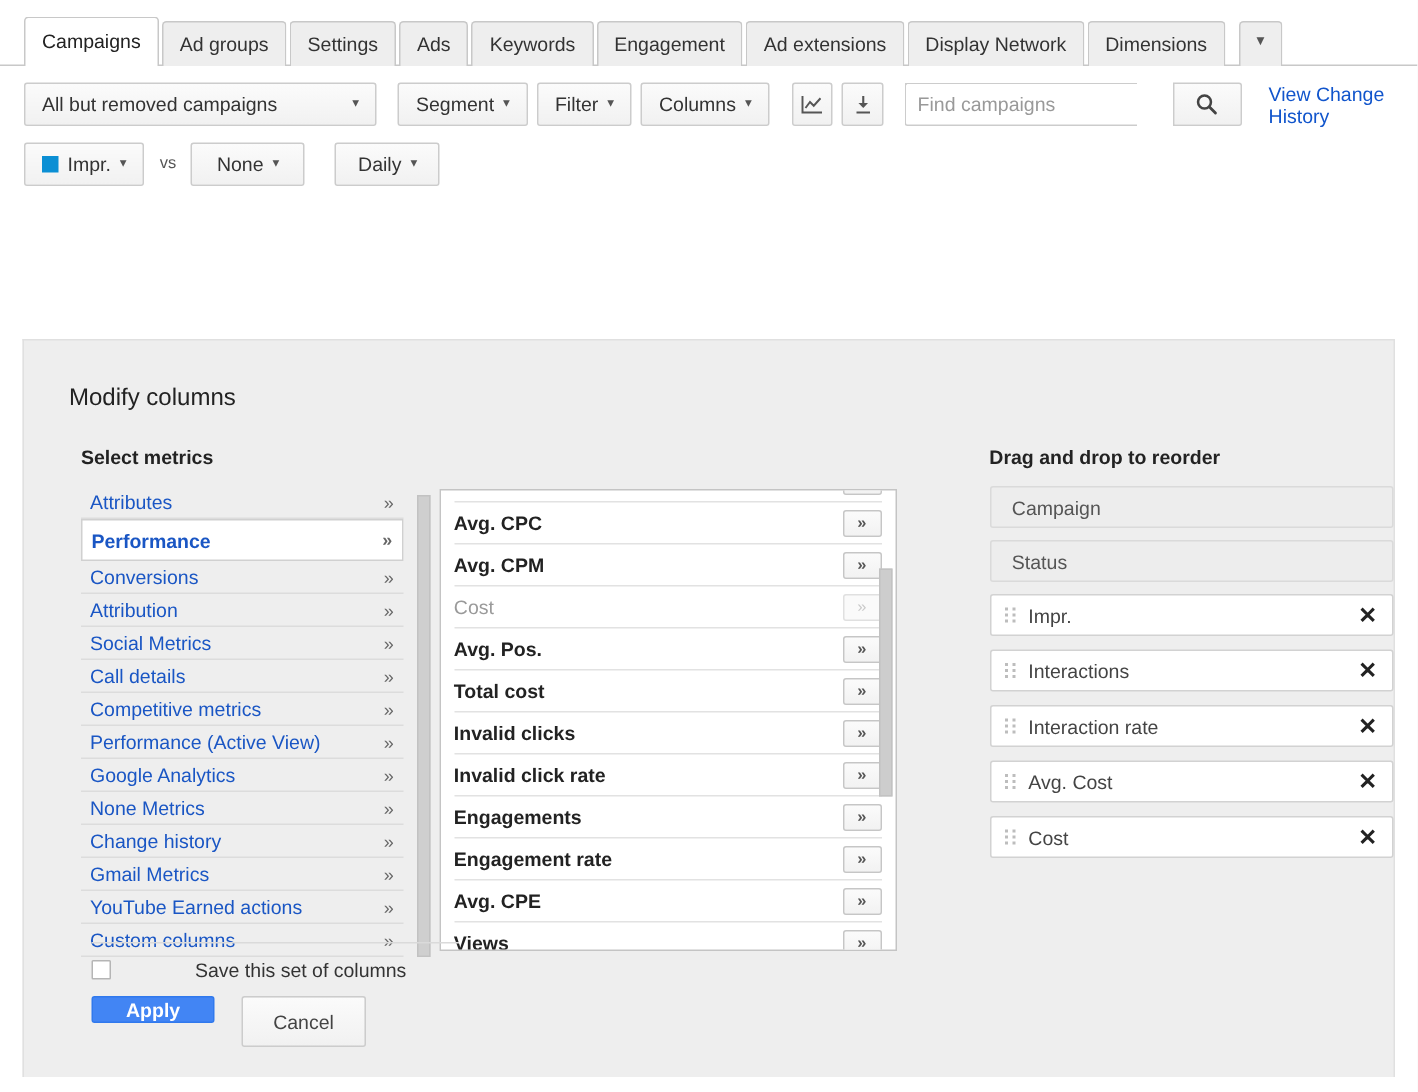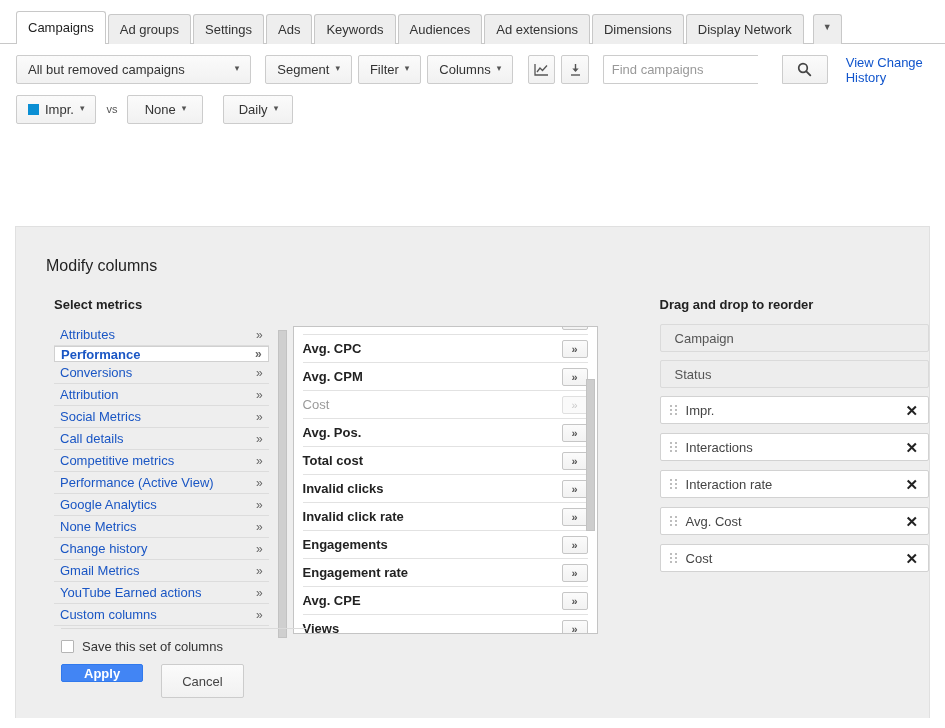--- a/index.html
+++ b/index.html
@@ -231,21 +231,21 @@
     font-size: 13px;
     color: #1a56c4;
     border-bottom: 1px solid #dcdcdc;
     cursor: pointer;
   }
   .cat .chev { color: #666; font-size: 12px; }
   .cat.selected {
     background: #ffffff;
     border: 1px solid #d0d0d0;
     font-weight: bold;
-    height: 16px;
+    height: 28px;
   }
 
   
   .leftstrip {
     width: 9px;
     margin: 4px 6px 0 9px;
     background: #cfcfcf;
     border: 1px solid #c2c2c2;
   }
 
@@ -350,20 +350,21 @@
     border-top: 1px solid #dadada;
     margin-bottom: 10px;
     width: 245px;
   }
   .savebox {
     display: flex;
     align-items: center;
     font-size: 13px;
     color: #333;
     margin-bottom: 10px;
+    gap: 48px;
   }
   .cbx {
     width: 13px; height: 13px;
     border: 1px solid #b5b5b5;
     background: #fff;
     border-radius: 1px;
     margin-right: 8px;
     cursor: pointer;
   }
   .actions { display: flex; }
@@ -394,24 +395,24 @@
 </style>
 </head>
 <body>
 
 <div class="tabbar">
   <div class="tab active"><span>Campaigns</span></div>
   <div class="tab"><span>Ad groups</span></div>
   <div class="tab"><span>Settings</span></div>
   <div class="tab"><span>Ads</span></div>
   <div class="tab"><span>Keywords</span></div>
-  <div class="tab"><span>Audiences</span></div>
+  <div class="tab"><span>Engagement</span></div>
   <div class="tab"><span>Ad extensions</span></div>
+  <div class="tab"><span>Display Network</span></div>
   <div class="tab"><span>Dimensions</span></div>
-  <div class="tab"><span>Display Network</span></div>
   <div class="tab more"><span class="caret">▼</span></div>
 </div>
 
 <div class="toolbar">
   <div class="btn gap-lg">
     <span>All but removed campaigns</span>
     <span class="caret">▾</span>
   </div>
   <div class="btn gap-sm">
     <span>Segment</span>

